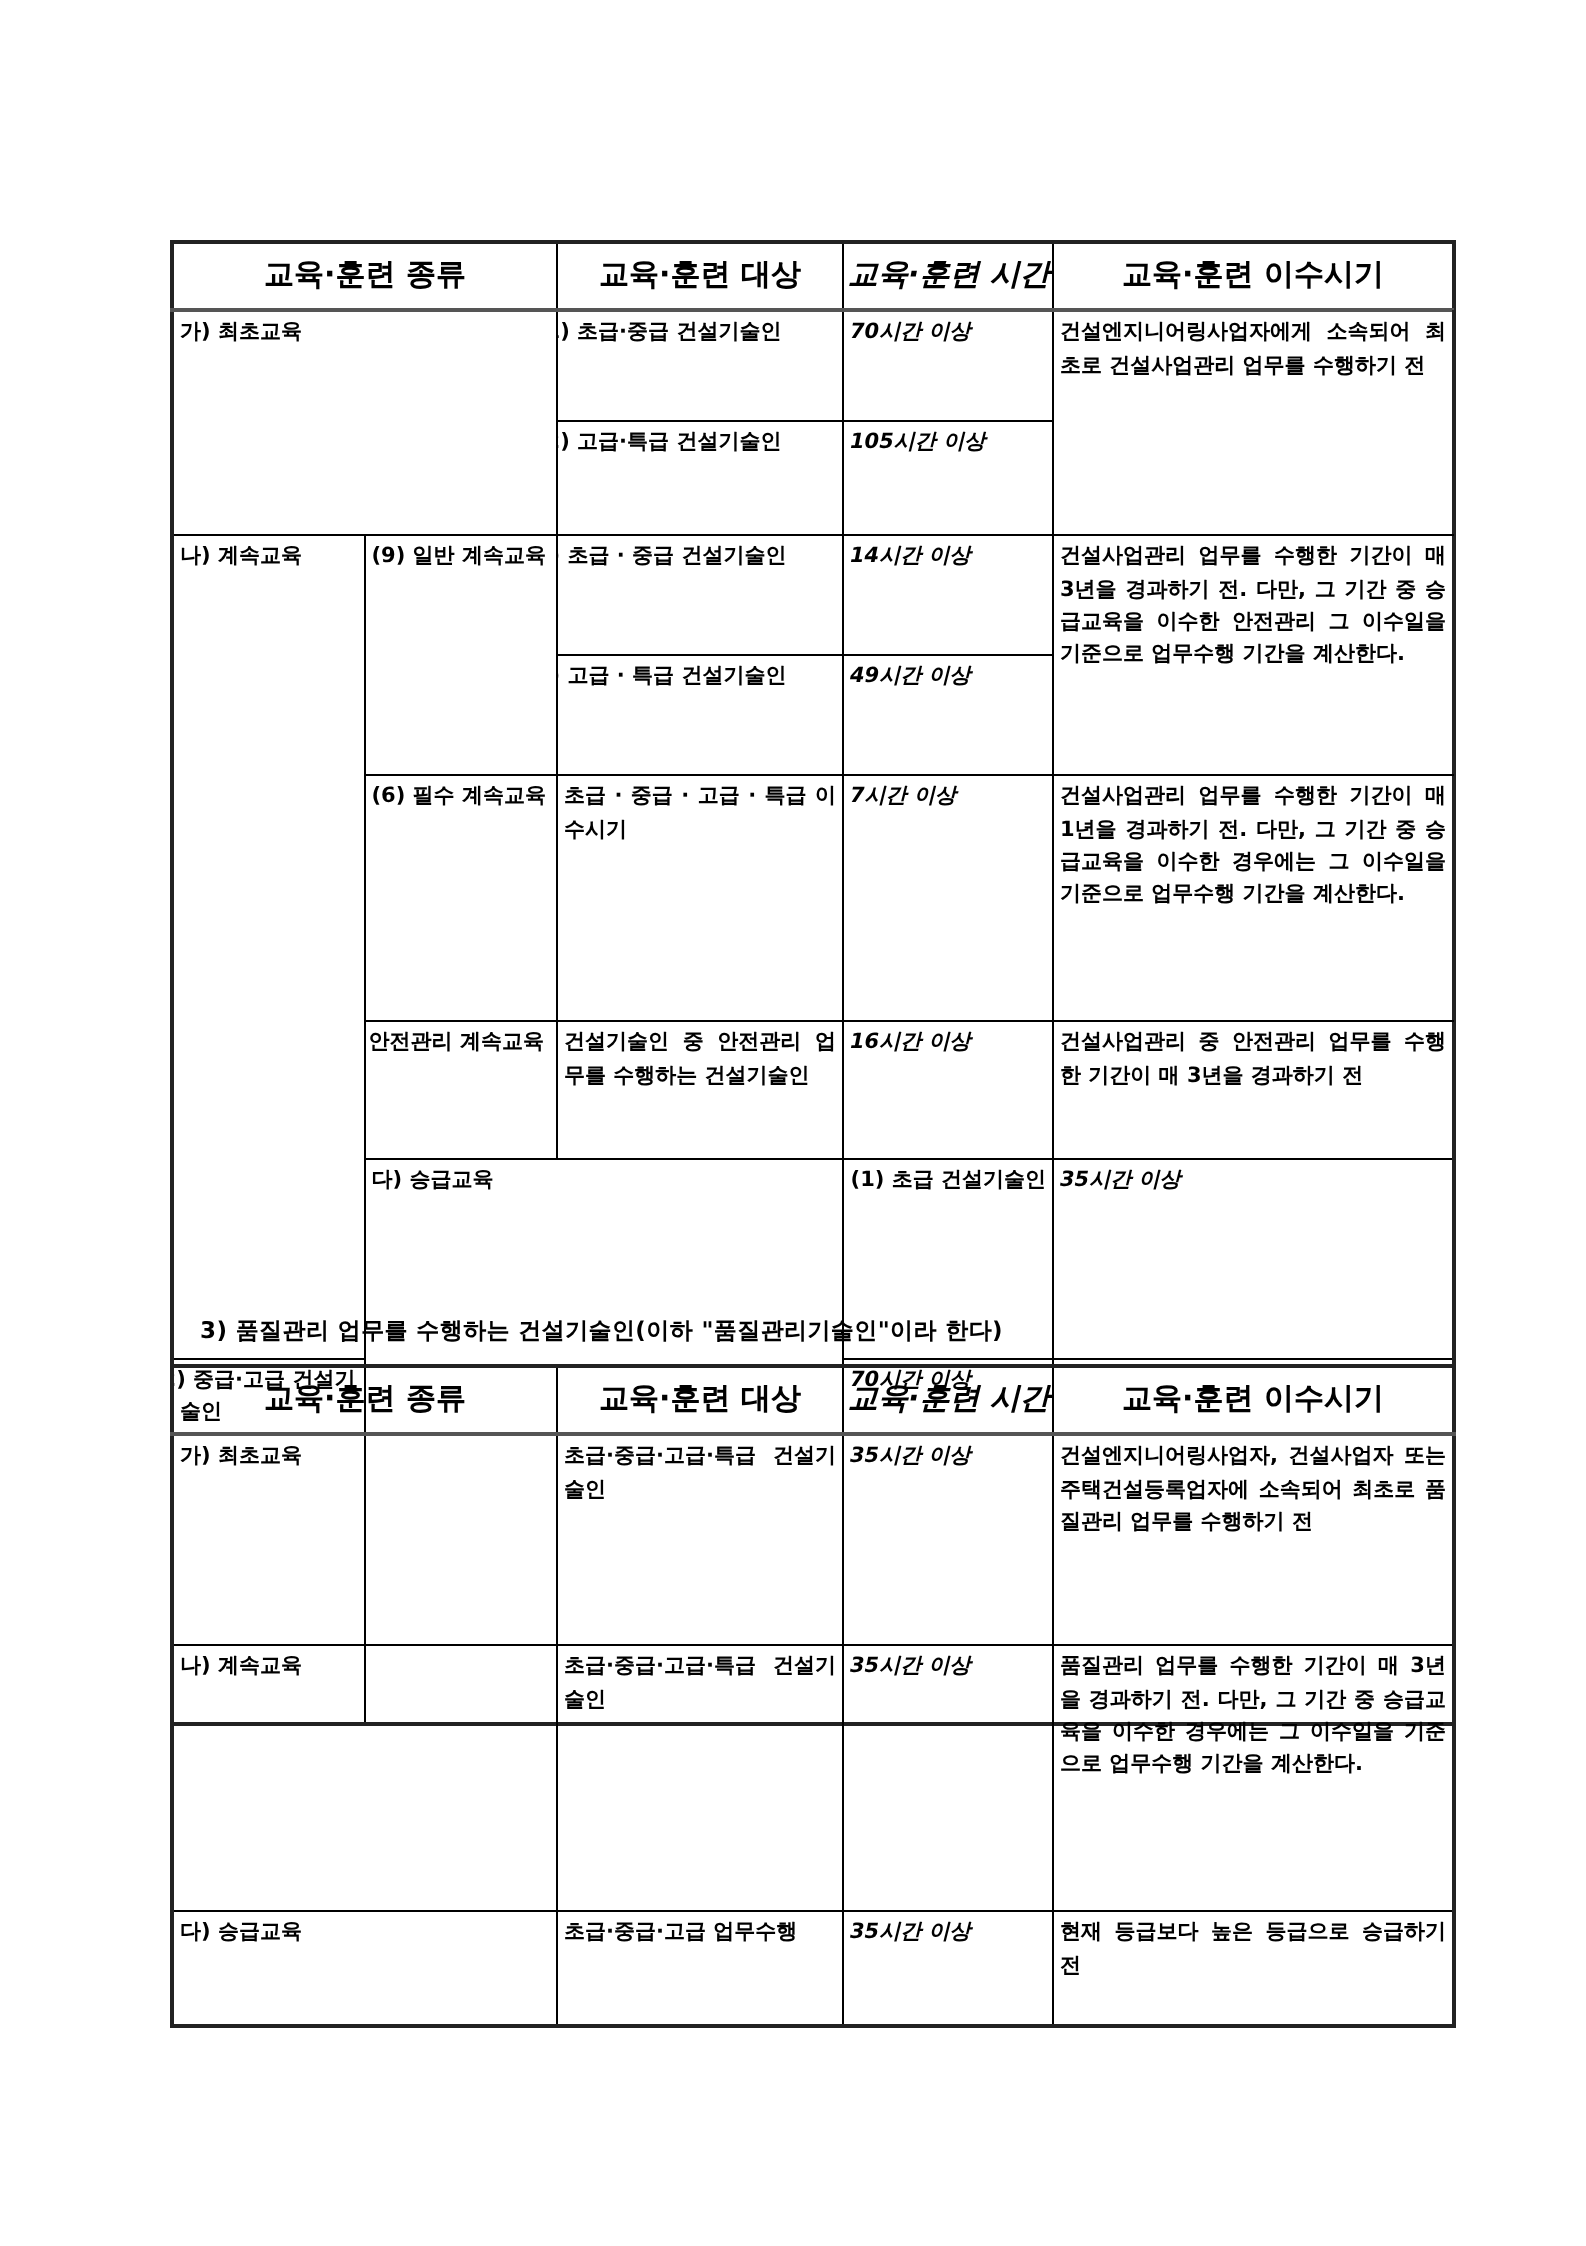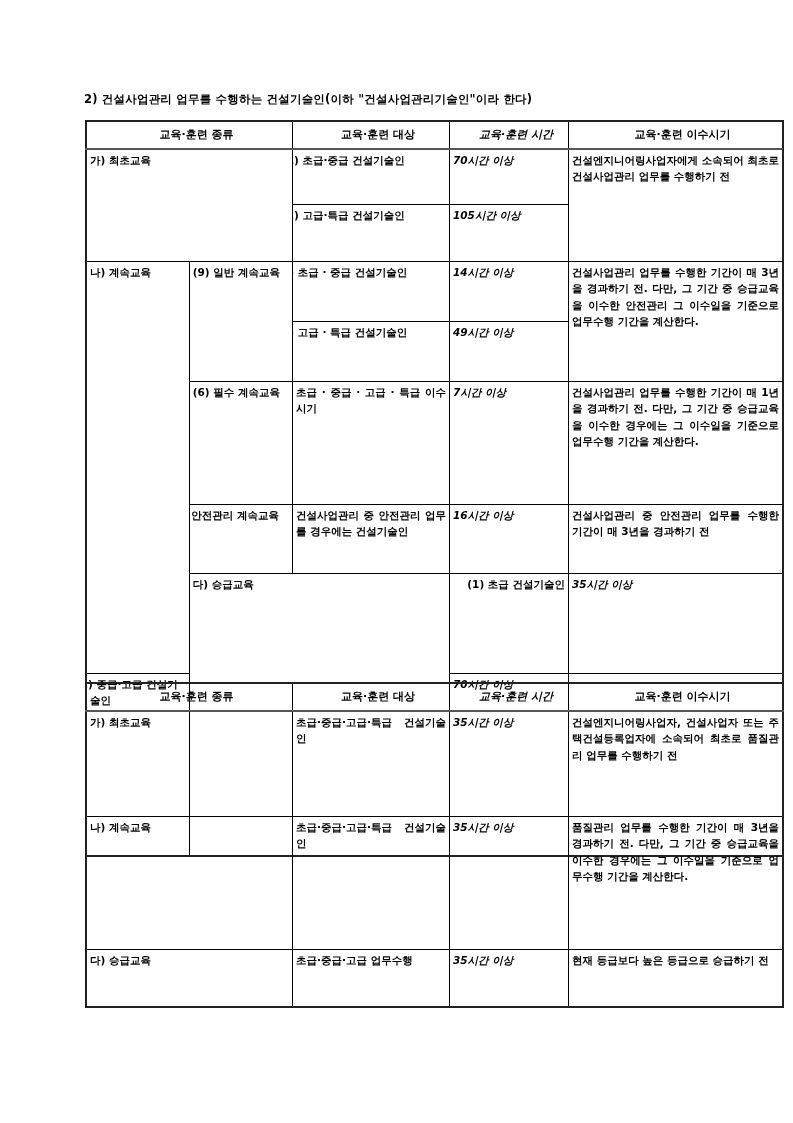--- a/index.html
+++ b/index.html
@@ -51,22 +51,22 @@
     padding: 2px 3px 2px 3px;
     vertical-align: top;
     font-weight: bold;
     word-break: break-all;
     overflow: hidden;
   }
   .doc-table thead th {
     text-align: center;
     vertical-align: middle;
     border-bottom: 2px solid #555555;
-    padding: 4px 2px 5px 16px;
-    font-size: 11px;
+    padding: 4px 2px 5px 2px;
+    font-size: 15px;
     white-space: nowrap;
   }
   
   .doc-table {
     border: 2px solid #222222;
   }
 
   
   .col-kind { width: 187px; }
   .col-kind-a { width: 93px; }
@@ -88,21 +88,20 @@
     padding-left: 22px;
     text-indent: -22px;
   }
   .nowrapish { white-space: nowrap; margin-left: 32px; }
 </style>
 </head>
 <body>
 
 <div class="page">
 
-  <div class="section-heading" id="sec1-heading">2) 건설사업관리 업무를 수행하는 건설기술인(이하 "건설사업관리기술인"이라 한다)</div>
 
   <table class="doc-table" id="table-1">
     <thead>
       <tr>
         <th colspan="2" class="col-kind">교육·훈련 종류</th>
         <th class="col-target">교육·훈련 대상</th>
         <th class="col-hours">교육·훈련 시간</th>
         <th class="col-when">교육·훈련 이수시기</th>
       </tr>
     </thead>
@@ -133,39 +132,40 @@
 
       <tr>
         <td class="col-kind-b">(6) 필수 계속교육</td>
         <td class="col-target just" style="height:118px;">초급 · 중급 · 고급 · 특급 이수시기</td>
         <td class="col-hours nowrapish">7시간 이상</td>
         <td class="col-when just">건설사업관리 업무를 수행한 기간이 매 1년을 경과하기 전. 다만, 그 기간 중 승급교육을 이수한 경우에는 그 이수일을 기준으로 업무수행 기간을 계산한다.</td>
       </tr>
 
       <tr>
         <td class="col-kind-b just hang-wide">(3) 안전관리 계속교육</td>
-        <td class="col-target just" style="height:64px;">건설사업관리 중 안전관리 업무를 경우에는 건설기술인</td>
+        <td class="col-target just" style="height:64px;">건설기술인 중 안전관리 업무를 수행하는 건설기술인</td>
         <td class="col-hours nowrapish">16시간 이상</td>
         <td class="col-when just">건설사업관리 중 안전관리 업무를 수행한 기간이 매 3년을 경과하기 전</td>
       </tr>
 
       <tr>
         <td colspan="2" rowspan="2" class="col-kind">다) 승급교육</td>
         <td class="col-target nowrapish" style="height:22px;text-align:right;">(1) 초급 건설기술인</td>
         <td class="col-hours nowrapish">35시간 이상</td>
         <td class="col-when just" rowspan="2">현재 등급보다 높은 등급으로 승급하기 전</td>
       </tr>
       <tr>
         <td class="col-target hang" style="height:44px;">(2) 중급·고급 건설기술인</td>
         <td class="col-hours nowrapish">70시간 이상</td>
       </tr>
 
     </tbody>
   </table>
 
+  <div class="section-heading" id="sec2-heading">3) 품질관리 업무를 수행하는 건설기술인(이하 "품질관리기술인"이라 한다)</div>
 
   <table class="doc-table" id="table-2">
     <thead>
       <tr>
         <th class="col-kind">교육·훈련 종류</th>
         <th class="col-target">교육·훈련 대상</th>
         <th class="col-hours">교육·훈련 시간</th>
         <th class="col-when">교육·훈련 이수시기</th>
       </tr>
     </thead>

